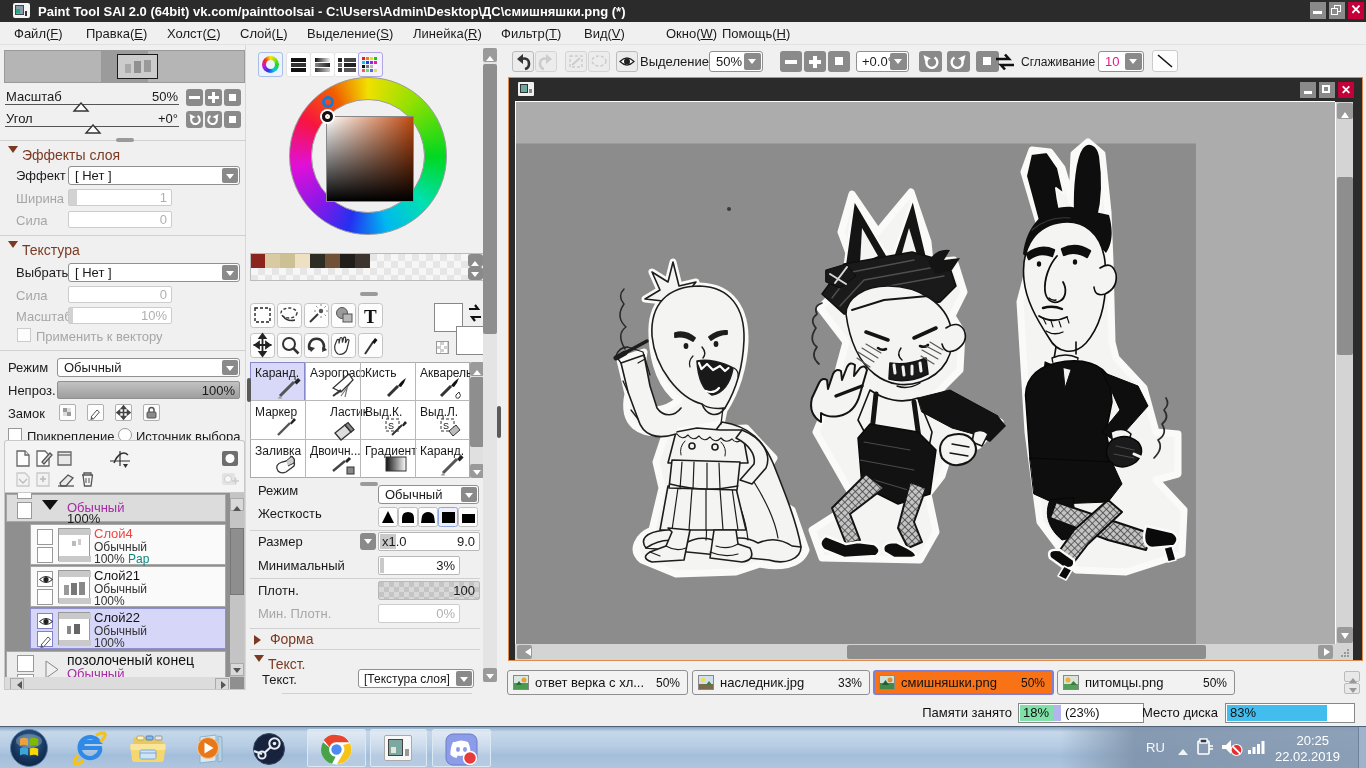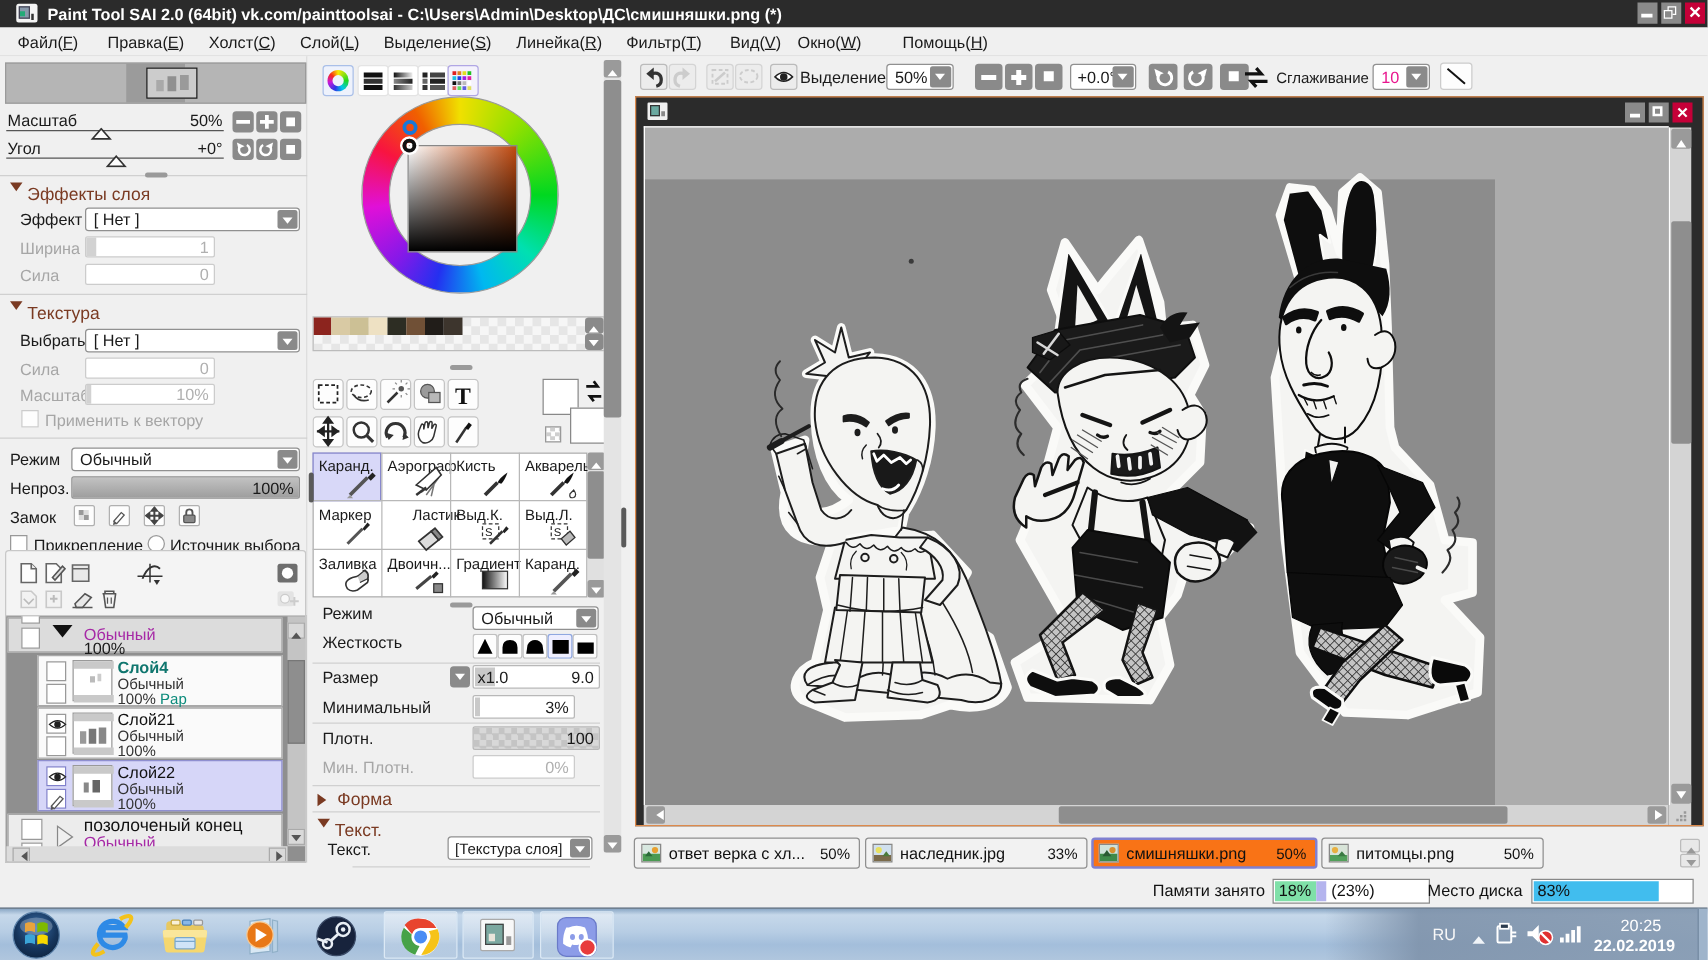--- a/index.html
+++ b/index.html
@@ -68,21 +68,21 @@
 </div>
 <div id="menubar">
   <div class="mitem" style="left:14px;">Файл(<u>F</u>)</div>
   <div class="mitem" style="left:86px;">Правка(<u>E</u>)</div>
   <div class="mitem" style="left:167px;">Холст(<u>C</u>)</div>
   <div class="mitem" style="left:240px;">Слой(<u>L</u>)</div>
   <div class="mitem" style="left:307px;">Выделение(<u>S</u>)</div>
   <div class="mitem" style="left:413px;">Линейка(<u>R</u>)</div>
   <div class="mitem" style="left:501px;">Фильтр(<u>T</u>)</div>
   <div class="mitem" style="left:584px;">Вид(<u>V</u>)</div>
-  <div class="mitem" style="left:638px;">Окно(<u>W</u>)</div>
+  <div class="mitem" style="left:666px;">Окно(<u>W</u>)</div>
   <div class="mitem" style="left:722px;">Помощь(<u>H</u>)</div>
 </div>
 <div class="abs" style="left:247px;top:378px;width:4px;height:24px;background:#5a5a5a;border-radius:2px;z-index:5;"></div>
 <div class="abs" style="left:497px;top:406px;width:4px;height:32px;background:#5a5a5a;border-radius:2px;z-index:5;"></div>
 <div id="leftpanel">
 
   <div class="abs" style="left:4px;top:5px;width:241px;height:33px;background:#b5b5b5;border:1px solid #9a9a9a;">
     <div class="abs" style="left:96px;top:0;width:47px;height:31px;background:#9b9b9b;"></div>
     <div class="abs" style="left:112px;top:3px;width:41px;height:25px;background:#cccccc;border:1px solid #1a1a1a;">
       <div class="abs" style="left:7px;top:9px;width:6px;height:9px;background:#a9a9a9;"></div>
@@ -224,21 +224,21 @@
     </div>
     <div class="abs" style="left:25px;top:31px;width:196px;height:41px;background:#fafafa;border:1px solid #a8a8a8;">
       <div class="abs" style="left:6px;top:4px;width:16px;height:16px;background:#fff;border:1px solid #999;"></div>
       <div class="abs" style="left:6px;top:22px;width:16px;height:16px;background:#fff;border:1px solid #999;"></div>
       <div class="abs" style="left:27px;top:3px;width:32px;height:33px;background:#fff;border:1px solid #999;">
         <div class="abs" style="left:0;top:0;width:32px;height:6px;background:#c9c9c9;"></div>
           <div class="abs" style="left:0;top:27px;width:32px;height:6px;background:#c9c9c9;"></div>
         <div class="abs" style="left:13px;top:12px;width:4px;height:5px;background:#bbb;"></div>
           <div class="abs" style="left:19px;top:10px;width:3px;height:6px;background:#ccc;"></div>
       </div>
-      <div class="abs" style="left:63px;top:1px;font-size:13px;color:#0f766e;font-weight:bold;">Слой4</div>
+      <div class="abs" style="left:63px;top:1px;font-size:13px;color:#ef4444;">Слой4</div>
       <div class="abs" style="left:63px;top:15px;font-size:12px;color:#333;">Обычный</div>
       <div class="abs" style="left:63px;top:27px;font-size:12px;color:#333;">100% <span style="color:#0a8a7a;">Pap</span></div>
     </div>
     <div class="abs" style="left:25px;top:73px;width:196px;height:41px;background:#fafafa;border:1px solid #a8a8a8;">
       <div class="abs" style="left:6px;top:4px;width:16px;height:16px;background:#fff;border:1px solid #999;">
         <svg width="16" height="16">
             <path d="M1.5 7.5 q6.5 -6 13 0 q-6.5 6 -13 0 z" fill="#fff" stroke="#222"></path>
             <circle cx="8" cy="7.5" r="2.6" fill="#222"></circle>
           </svg>
       </div>
@@ -1020,16 +1020,16 @@
       </svg>
     <svg class="abs" style="left:131px;top:11px;" width="20" height="18">
         <g fill="#fff">
           <rect x="1" y="12" width="3" height="4"></rect>
           <rect x="5.5" y="9" width="3" height="7"></rect>
           <rect x="10" y="6" width="3" height="10"></rect>
           <rect x="14.5" y="3" width="3" height="13"></rect>
         </g>
       </svg>
     <div class="abs" style="right:37px;top:6px;font-size:13px;color:#fff;text-align:right;">20:25</div>
-    <div class="abs" style="right:26px;top:22px;font-size:13px;color:#fff;text-align:center;font-weight:bold;">22.02.2019</div>
+    <div class="abs" style="right:26px;top:22px;font-size:13px;color:#fff;text-align:center;">22.02.2019</div>
   </div>
   <div class="abs" style="left:1358px;top:0;width:8px;height:41px;background:#9fb4cb;border-left:1px solid #6d829b;"></div>
 </div>
 
 </body></html>

